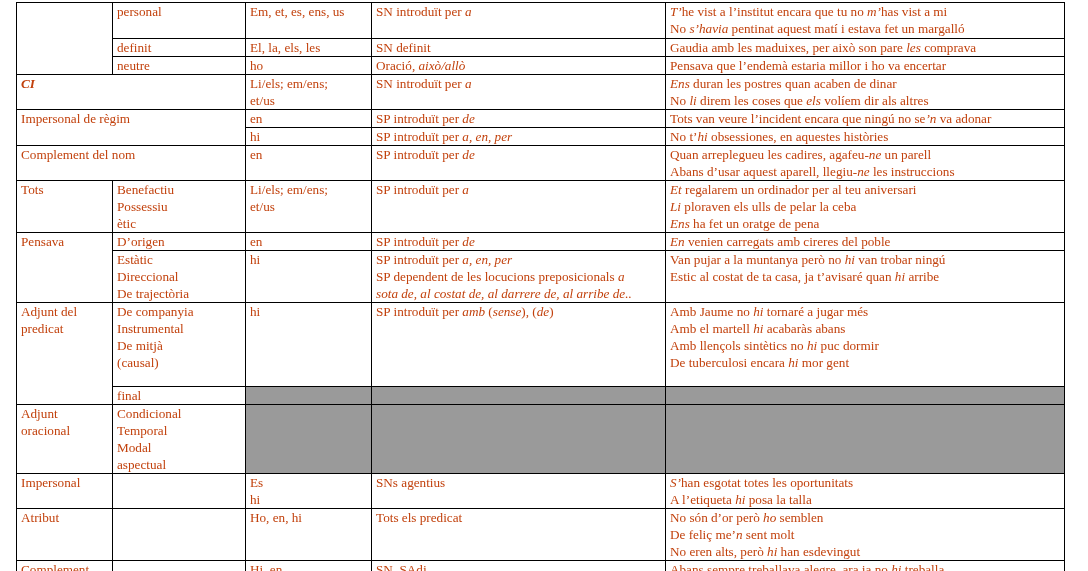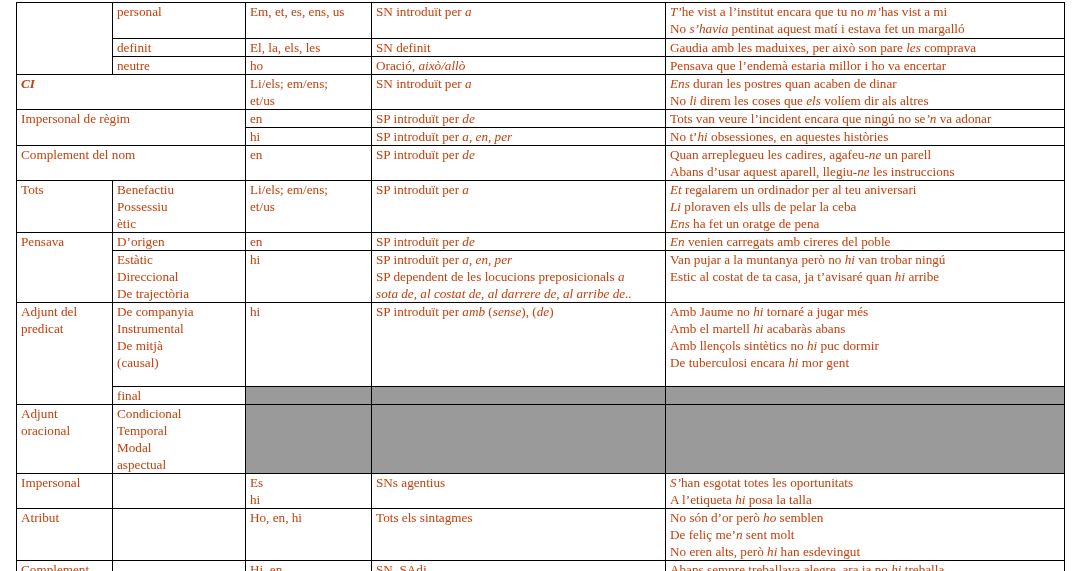--- a/index.html
+++ b/index.html
@@ -125,21 +125,21 @@
         <td>Impersonal</td>
         <td></td>
         <td>Es<br>hi</td>
         <td>SNs agentius</td>
         <td><i>S’</i>han esgotat totes les oportunitats<br>A l’etiqueta <i>hi</i> posa la talla</td>
       </tr>
       <tr style="height:51px">
         <td>Atribut</td>
         <td></td>
         <td>Ho, en, hi</td>
-        <td>Tots els sintagmes</td>
+        <td>Tots els predicat</td>
         <td>No són d’or però <i>ho</i> semblen<br>De feliç me’<i>n</i> sent molt<br>No eren alts, però <i>hi</i> han esdevingut</td>
       </tr>
       <tr style="height:35px">
         <td>Complement<br>predicatiu</td>
         <td></td>
         <td>Hi, en</td>
         <td>SN, SAdj</td>
         <td>Abans sempre treballava alegre, ara ja no <i>hi</i> treballa<br>A Lluís el van fer associat ahir i hui me’<i>n</i> faran a mi</td>
       </tr>
 

